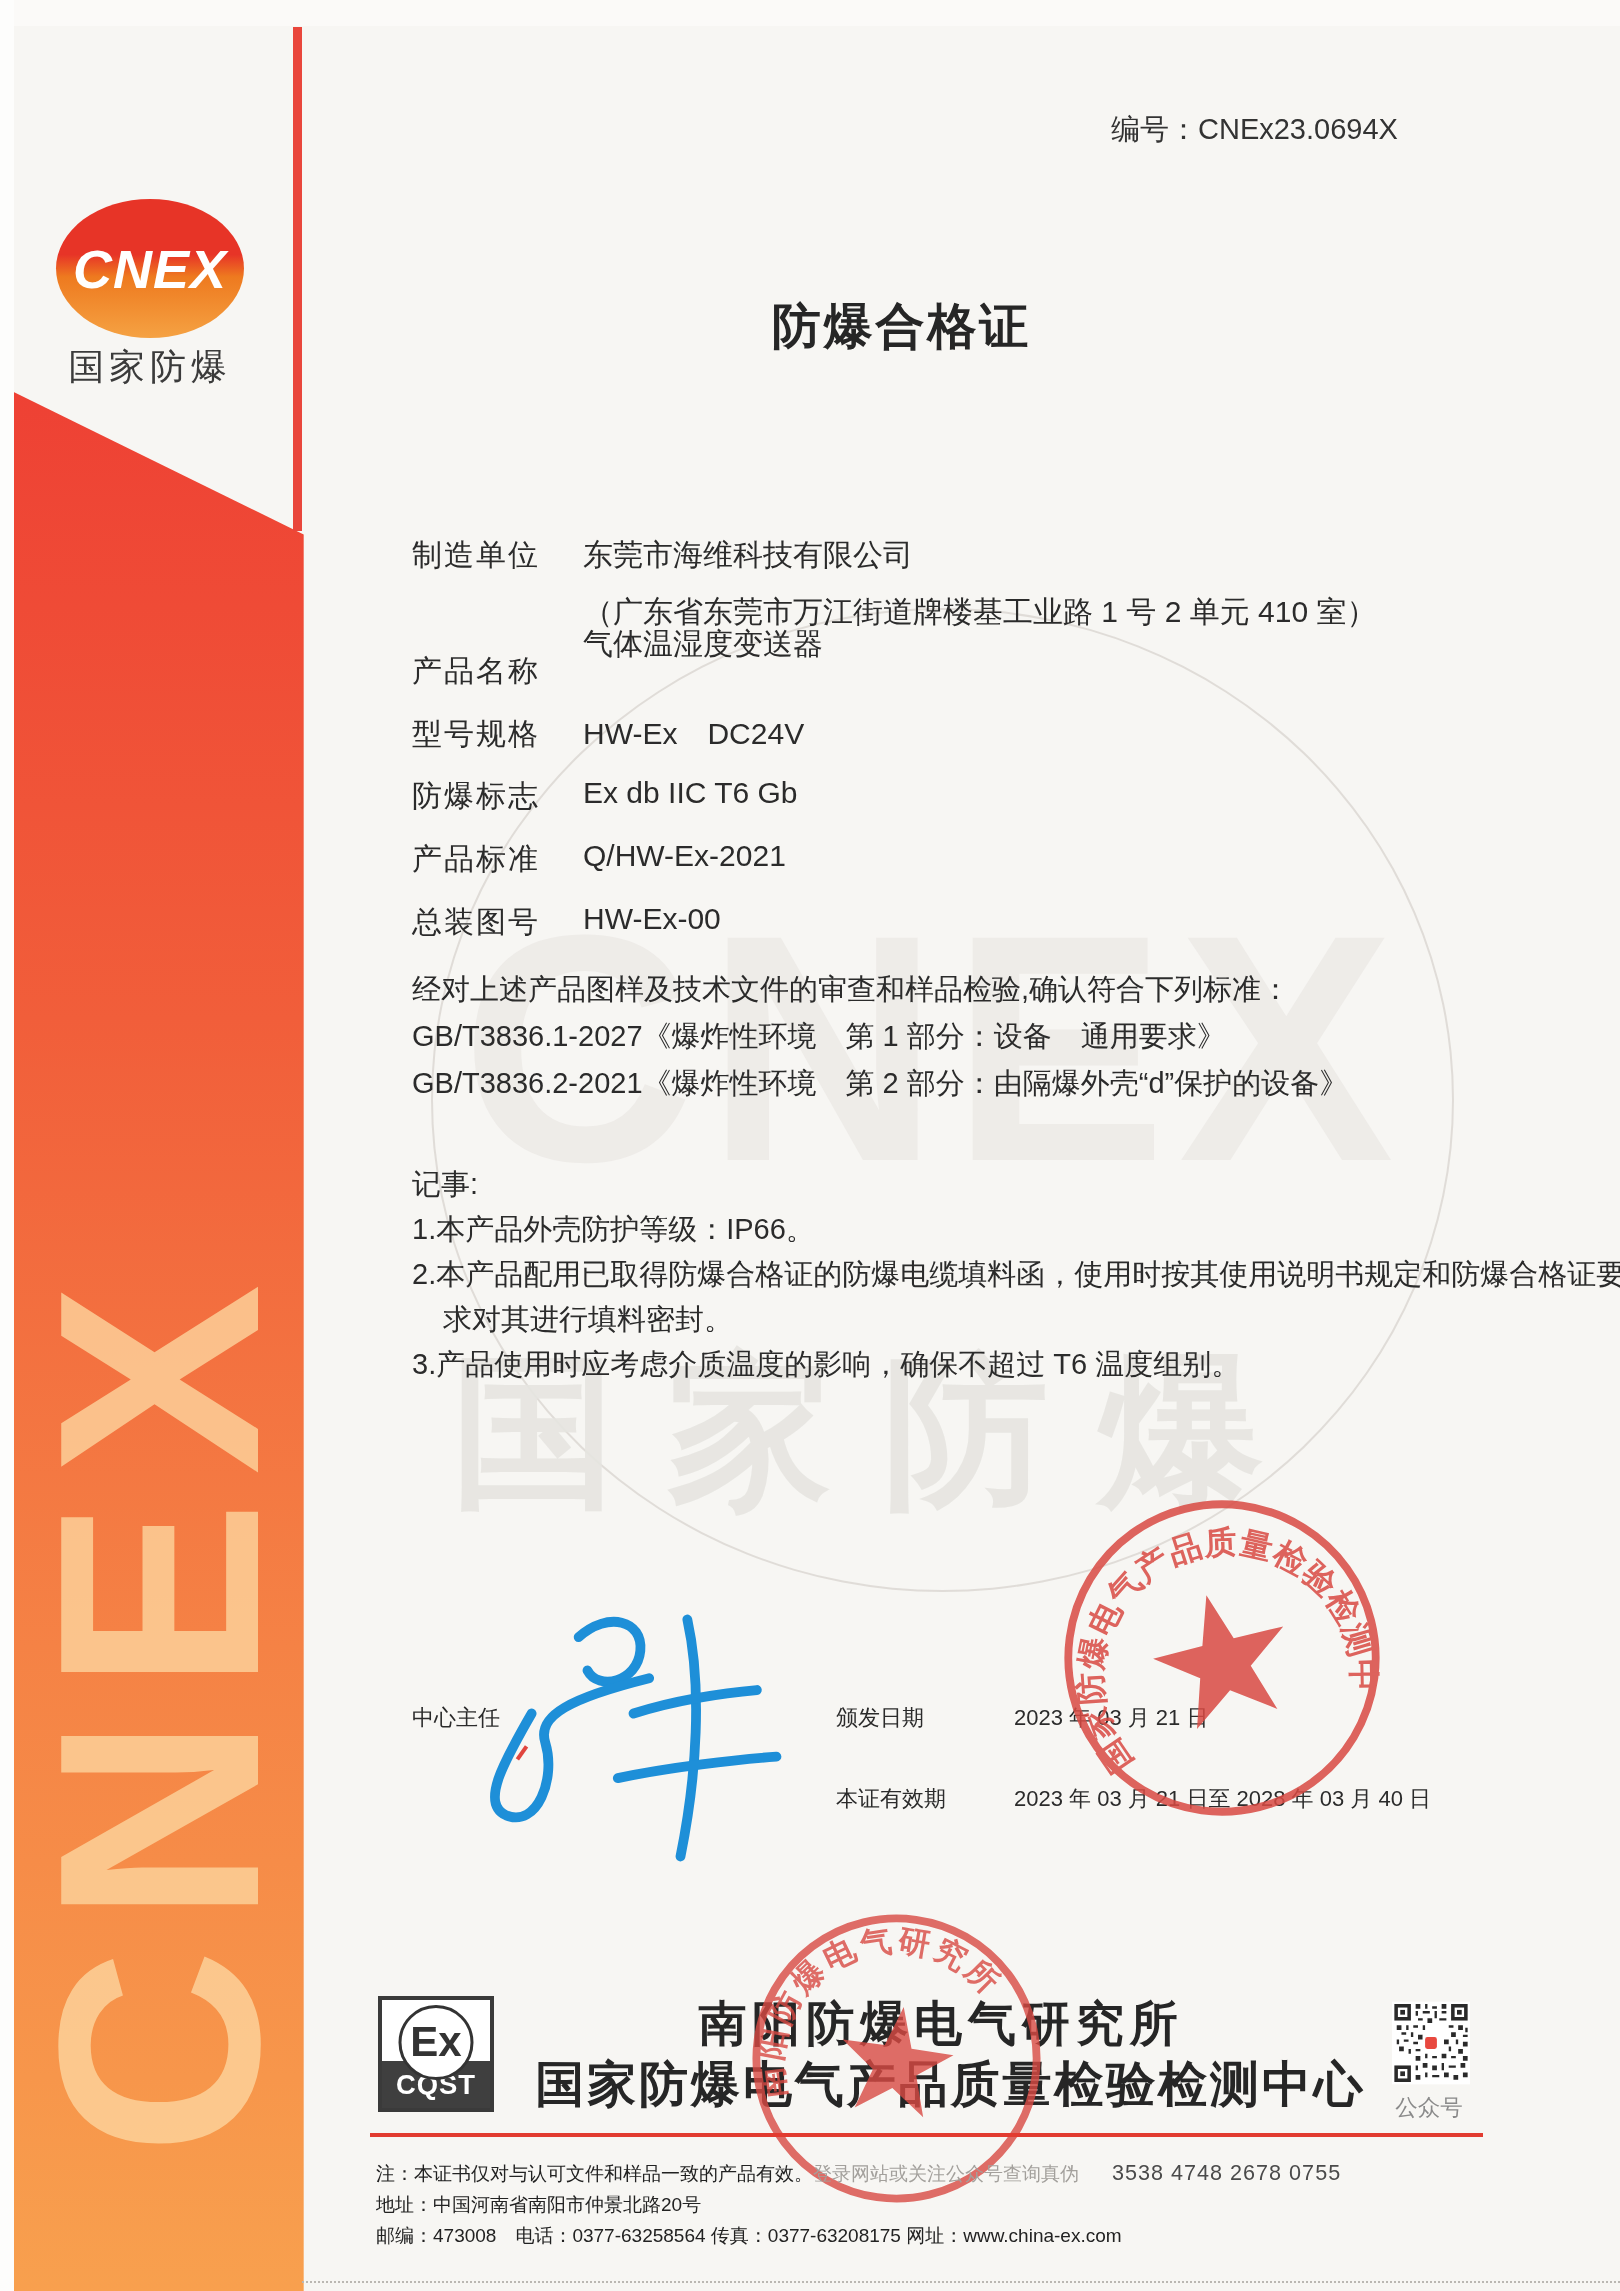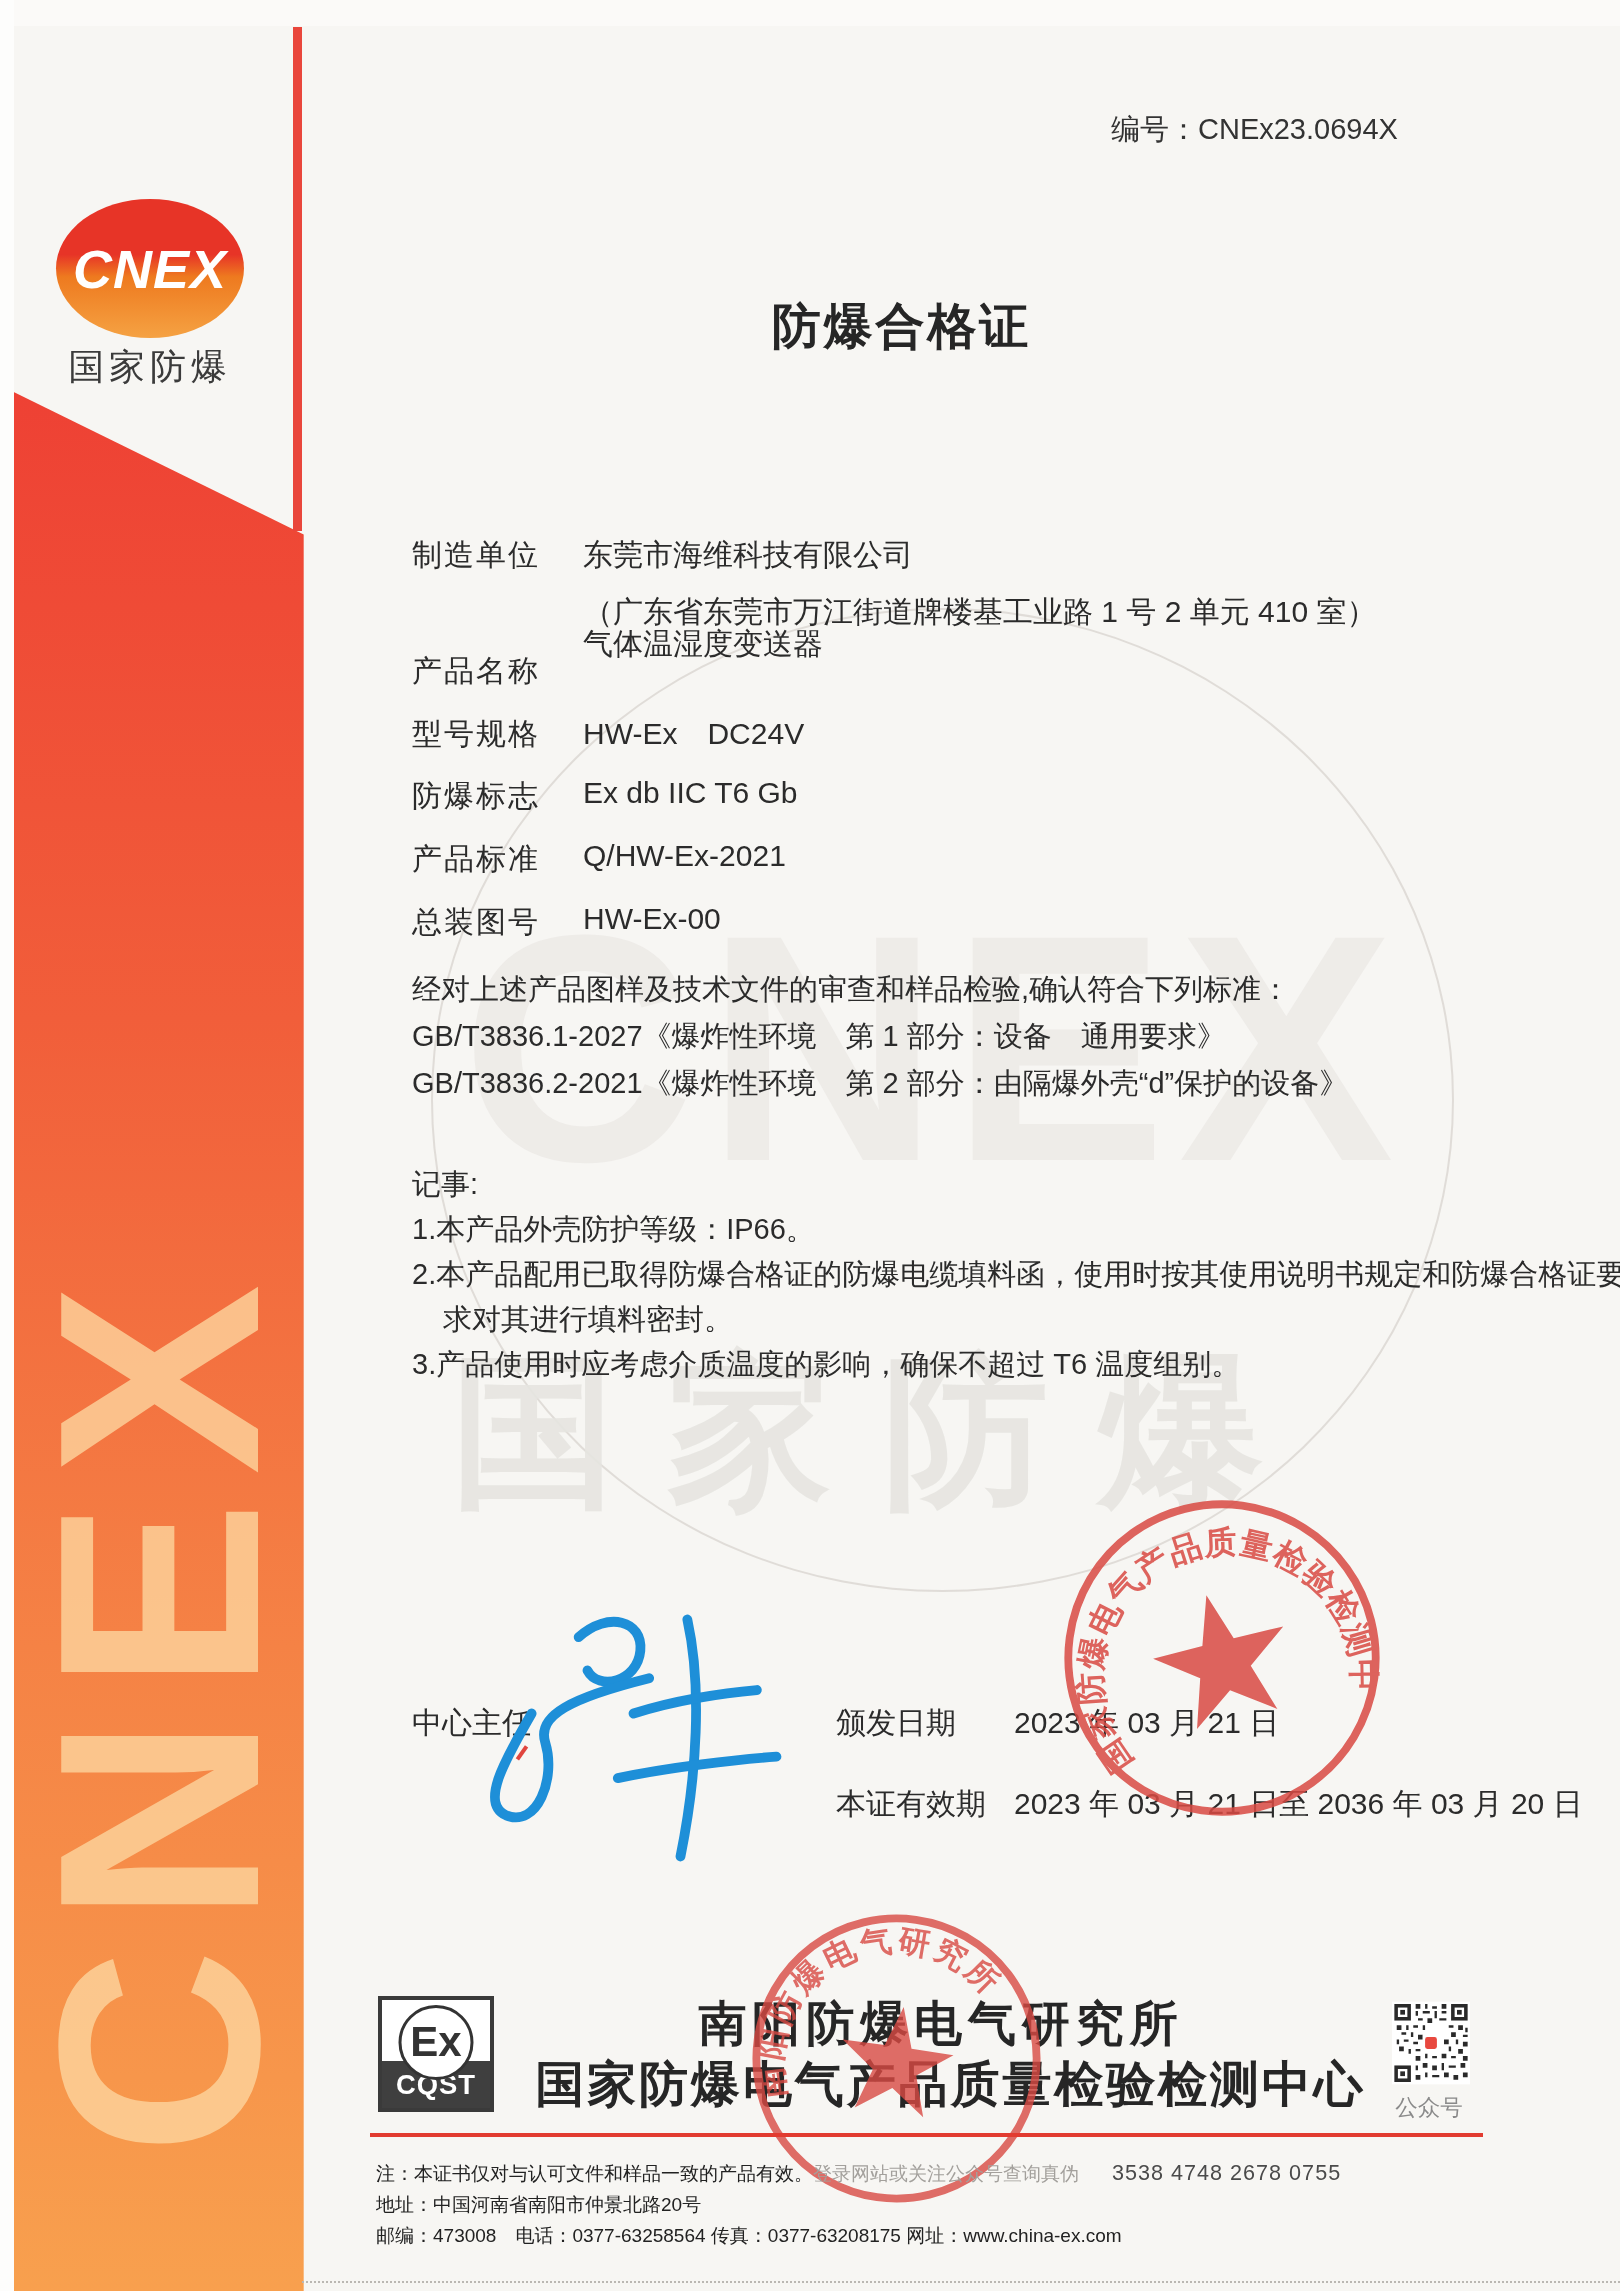--- a/index.html
+++ b/index.html
@@ -40,21 +40,21 @@
 
   .flabel,.fvalue,.faddr{position:absolute;font-size:30px;color:#2b2b2b;z-index:4;white-space:nowrap;}
   .flabel{left:412px;letter-spacing:2px;}
   .fvalue{left:583px;}
   .faddr{left:583px;}
 
   .conf{position:absolute;left:412px;top:966px;font-size:29px;color:#2b2b2b;line-height:47px;z-index:4;white-space:nowrap;}
   .notes{position:absolute;left:412px;top:1162px;font-size:29px;color:#2b2b2b;line-height:45px;z-index:4;white-space:nowrap;}
   .notes .indent{padding-left:31px;}
 
-  .slabel{position:absolute;font-size:30px;color:#2b2b2b;z-index:5;white-space:nowrap;}
+  .slabel{position:absolute;font-size:22px;color:#2b2b2b;z-index:5;white-space:nowrap;}
   .sig-svg{position:absolute;left:461px;top:1596px;z-index:6;}
   .redtick{position:absolute;left:514px;top:1751px;width:15.7px;height:3.9px;background:#e0453e;
         transform:rotate(-55deg);z-index:6;}
 
   .stamp{position:absolute;z-index:7;pointer-events:none;}
 
   
   .excqst{position:absolute;left:378px;top:1996px;width:116px;height:116px;background:#fff;
         border:4.9px solid #3a3a3a;box-sizing:border-box;z-index:5;}
   .excqst .bottom{position:absolute;left:0;bottom:0;width:100%;height:47px;background:#3f3f3f;
@@ -141,21 +141,21 @@
       <path d="M231,24 C246,92 241,182 224,266"></path>
       <path d="M176,120 C216,107 266,99 302,96"></path>
       <path d="M160,186 C212,175 282,167 322,164"></path>
     </g>
   </svg>
   <div class="redtick"></div>
 
   <span class="slabel" style="left:836px;top:1703px">颁发日期</span>
   <span class="slabel" style="left:1014px;top:1703px">2023 年 03 月 21 日</span>
   <span class="slabel" style="left:836px;top:1784px">本证有效期</span>
-  <span class="slabel" style="left:1014px;top:1784px">2023 年 03 月 21 日至 2036 年 03 月 20 日</span>
+  <span class="slabel" style="left:1014px;top:1784px">2023 年 03 月 21 日至 2028 年 03 月 40 日</span>
 
   <svg class="stamp" style="left:1036px;top:1472px;transform:rotate(-14deg);opacity:.85" width="372" height="372" viewBox="0 0 380 380">
     <circle cx="190" cy="190" r="157" fill="none" stroke="#d94a43" stroke-width="8"></circle>
     <defs>
         <path id="tp1" d="M77,272 A128,128 0 1 1 303,272"></path>
       </defs>
     <text font-size="33" font-weight="bold" fill="#d94a43" letter-spacing="1">
       <textPath href="#tp1">国家防爆电气产品质量检验检测中心</textPath>
     </text>
     <polygon fill="#d94a43" points="190,124 206.5,173.3 258.5,173.8 216.6,204.7 232.3,254.2 190,224 147.7,254.2 163.4,204.7 121.5,173.8 173.5,173.3"></polygon>

